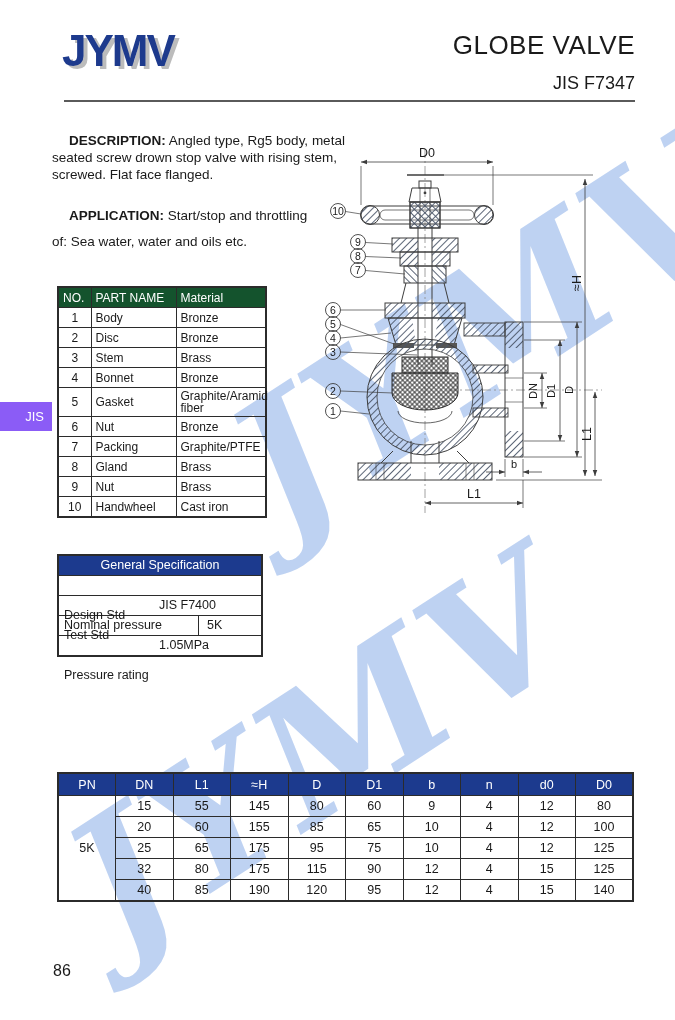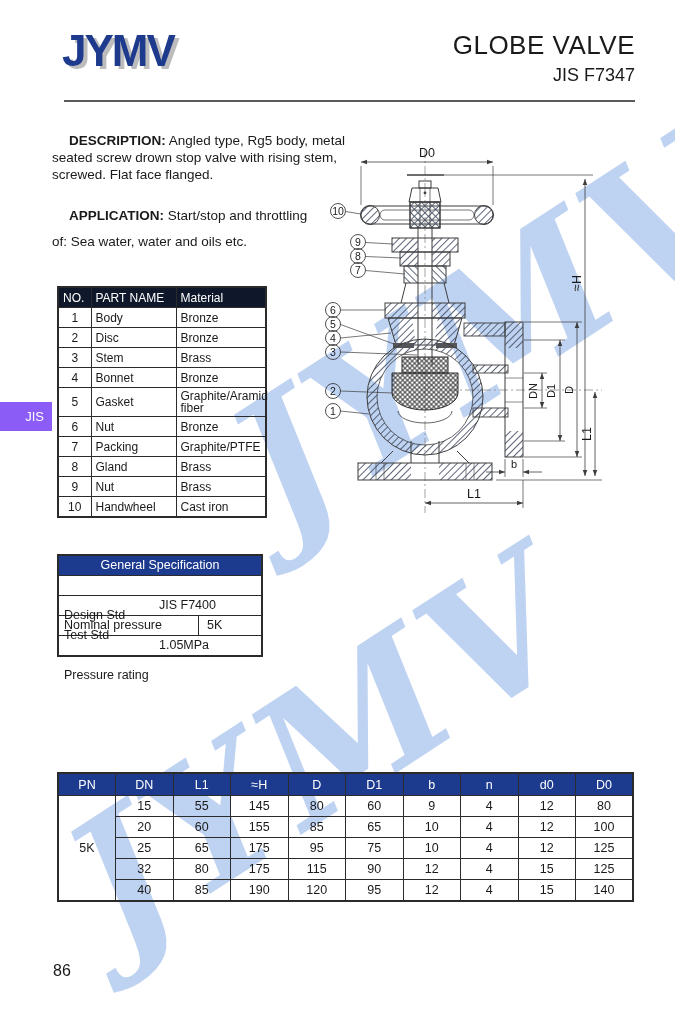--- a/index.html
+++ b/index.html
@@ -10,31 +10,31 @@
              font-weight:bold;font-size:175px;letter-spacing:6px;line-height:1.1;
              color:rgba(147,180,234,0.60);transform:rotate(-33deg);white-space:nowrap;pointer-events:none;}
   .wm1{left:205px;top:235px;}
   .wm2{left:42px;top:652px;}
   .z{position:absolute;z-index:2;}
   
   .logo{left:62px;top:26px;font-size:44px;font-weight:bold;letter-spacing:-2px;
         color:#1d3a8d;text-shadow:4px 3px 0 #bcbcbc;}
   .titleblock{right:40px;top:30px;text-align:right;}
   .title{font-size:26px;letter-spacing:.5px;}
-  .subtitle{font-size:18px;margin-top:4px;}
+  .subtitle{font-size:18px;margin-top:12px;}
   .rule{left:64px;top:100px;width:571px;height:0;border-top:2px solid #5a5a5a;}
   
   .desc{left:52px;top:132px;width:304px;font-size:13.5px;line-height:17px;}
   .app{left:52px;top:203px;width:270px;font-size:13.5px;line-height:26px;}
   .plabel{font-weight:bold;margin-left:17px;}
   
   table.parts{left:57px;top:286px;width:208px;border-collapse:collapse;table-layout:fixed;
               font-size:12px;border:2px solid #2b2b2b;}
   table.parts th,table.parts td{border:1px solid #2b2b2b;padding:0 4px;height:19px;line-height:12px;}
-  table.parts thead th{background:#0f172a;color:#fff;font-weight:normal;text-align:left;height:19px;}
+  table.parts thead th{background:#14532d;color:#fff;font-weight:normal;text-align:left;height:19px;}
   table.parts td.no{text-align:center;padding:0;}
   table.parts tr.tall td{height:28px;}
   
   .jistab{left:0;top:402px;width:52px;height:29px;background:#8b5cf6;color:#fff;font-size:13px;
           line-height:29px;text-align:right;padding-right:8px;box-sizing:border-box;}
   
   .spec{left:57px;top:554px;width:206px;border:2px solid #2b2b2b;font-size:12.5px;box-sizing:border-box;}
   .spec .hdr{background:#1c3a8e;color:#fff;text-align:center;height:19px;line-height:19px;}
   .spec .row{display:flex;height:19px;line-height:18px;border-top:1px solid #2b2b2b;}
   .spec .row .l{padding-left:5px;box-sizing:border-box;}

